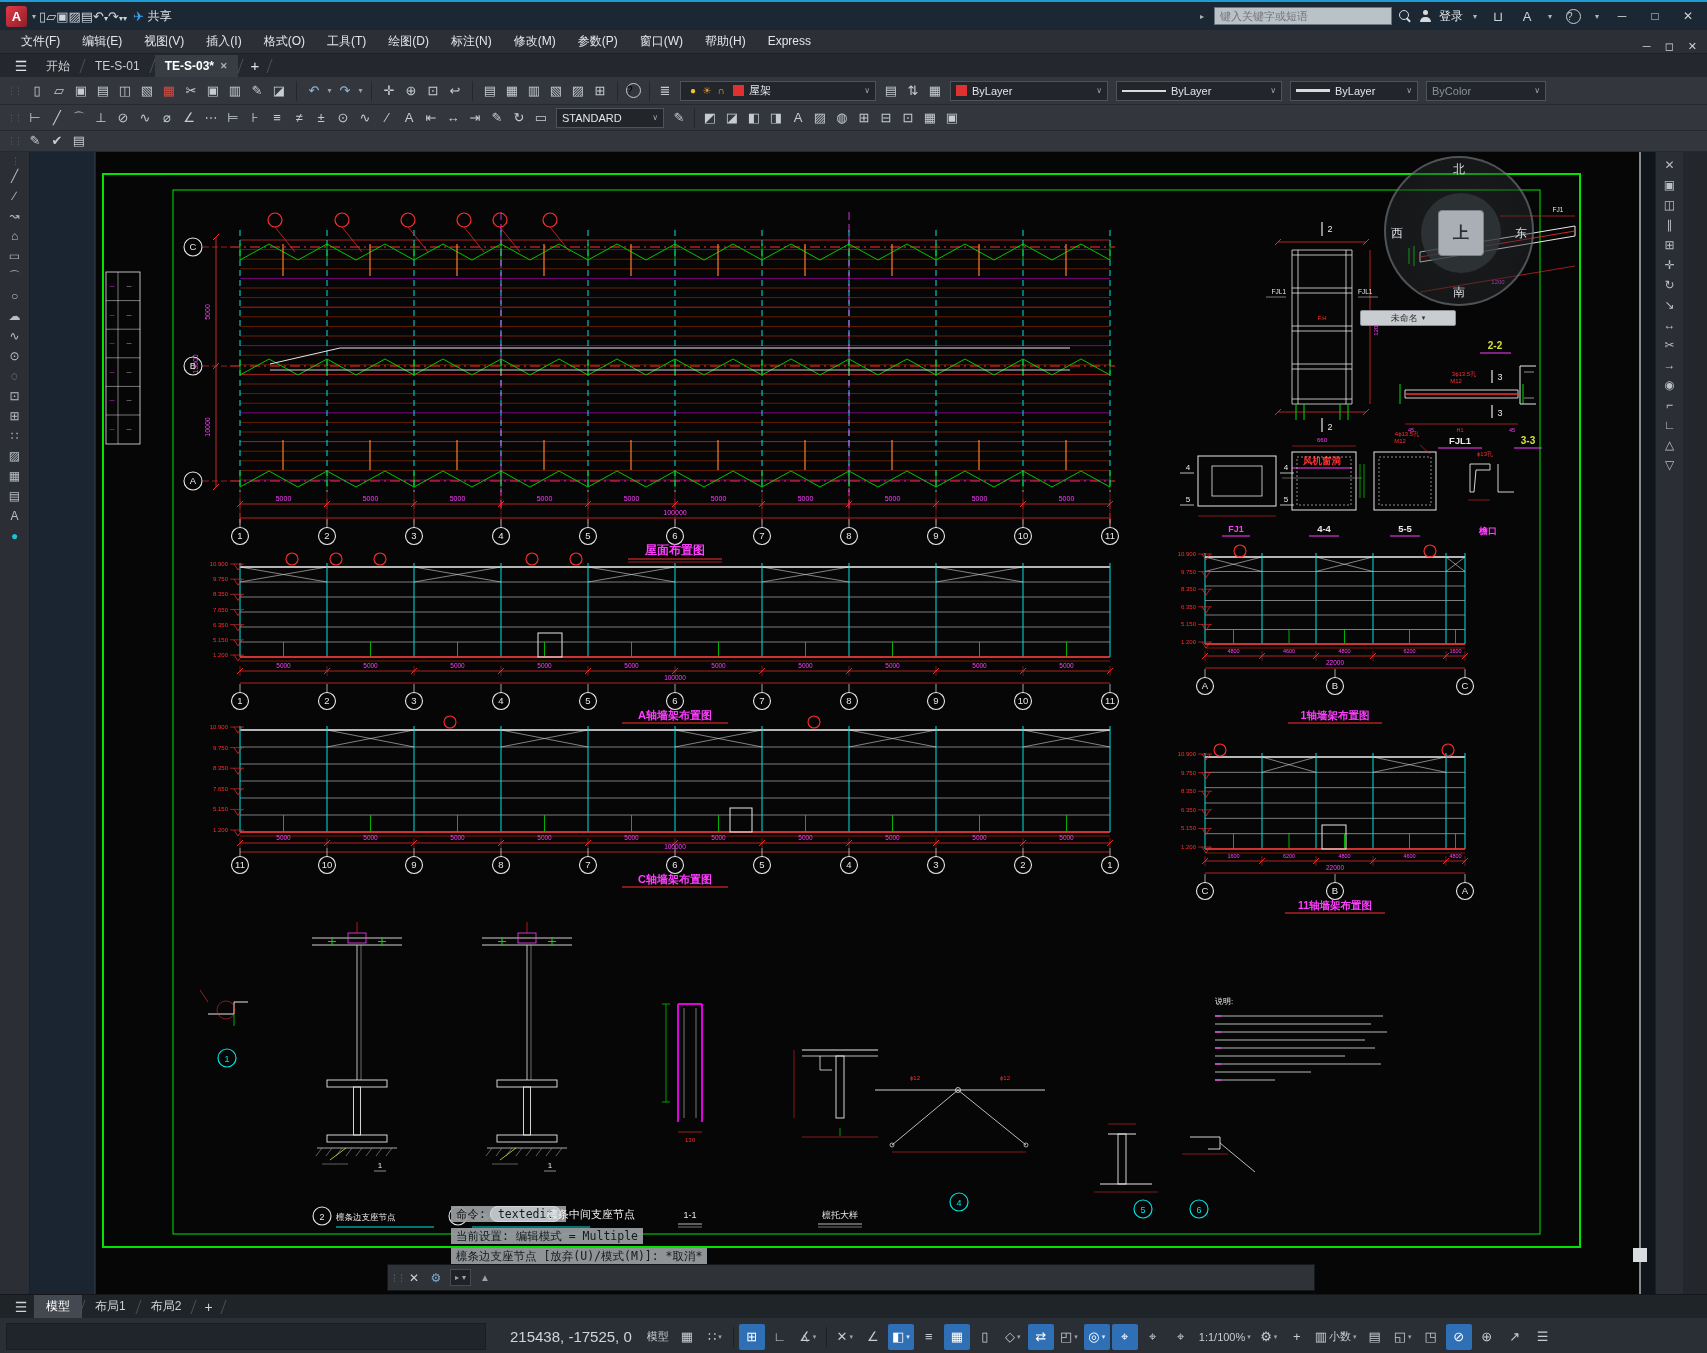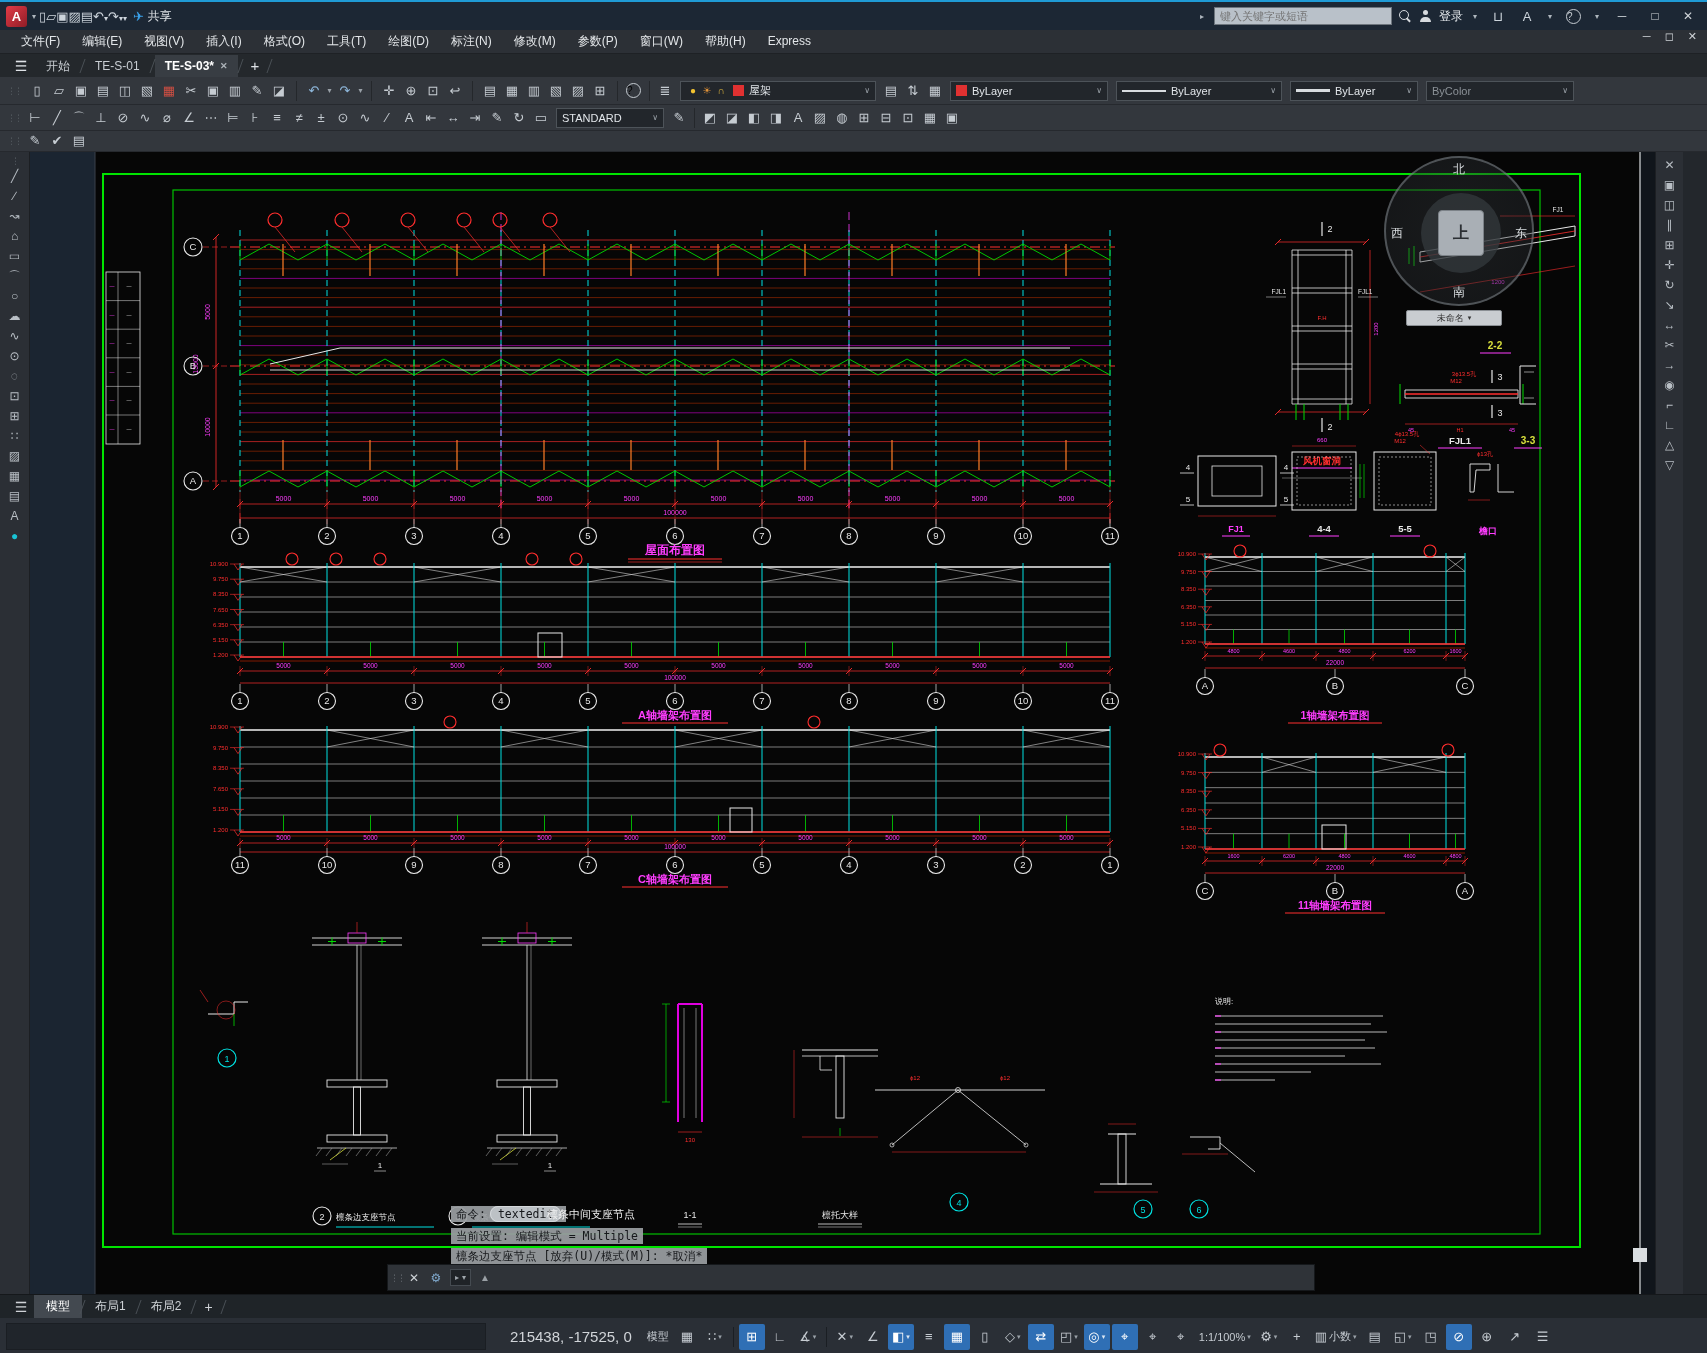--- a/index.html
+++ b/index.html
@@ -19,21 +19,21 @@
   .tb-right{margin-left:auto;display:flex;align-items:center;gap:7px}
   .searchbox{width:178px;height:18px;background:#b9c1c9;border:1px solid #6d757d;color:#474d53;font-size:11px;padding:0 5px;font-family:"Liberation Sans",sans-serif}
   .i-search{width:13px;height:13px;position:relative;display:inline-block}
   .i-search::before{content:"";position:absolute;width:8px;height:8px;border:1.5px solid #d6dade;border-radius:50%;left:0;top:0}
   .i-search::after{content:"";position:absolute;width:5px;height:1.5px;background:#d6dade;transform:rotate(45deg);left:7px;top:9px}
   .i-user{width:13px;height:13px;position:relative;display:inline-block}
   .i-user::before{content:"";position:absolute;width:5px;height:5px;border-radius:50%;background:#d6dade;left:4px;top:0}
   .i-user::after{content:"";position:absolute;width:11px;height:5px;border-radius:5px 5px 0 0;background:#d6dade;left:1px;top:7px}
   .winbtn{width:26px;text-align:center;font-size:12px;color:#cfd4d8}
   
-  .menubar{height:24px;background:#2c3036;border-bottom:1px solid #1e2125;display:flex;align-items:flex-start;font-size:12px;color:#e3e6e9;padding:0 10px}
+  .menubar{height:24px;background:#2c3036;border-bottom:1px solid #1e2125;display:flex;align-items:flex-end;font-size:12px;color:#e3e6e9;padding:0 10px}
   .menu-item{padding:0 11px;line-height:23px}
   .mb-right{margin-left:auto;display:flex;gap:14px;color:#cfd3d7;font-size:11px}
   
   .filetabs{height:23px;background:#24282c;display:flex;align-items:flex-end;color:#c9ced3;font-size:12px;padding-left:6px}
   .ft-burger{width:30px;text-align:center;font-size:14px;color:#dfe3e7;line-height:22px}
   .ftab{display:flex;align-items:flex-end;gap:6px;padding:0 10px;line-height:22px;height:22px}
   .ftab.active{background:#383d43;color:#fff;font-weight:bold}
   .ftab .x{font-size:9px;color:#aeb4ba}
   .fslash{width:1px;height:14px;background:#4a5056;transform:skewX(-20deg);margin:0 2px;align-self:center}
   .ft-plus{font-size:15px;padding:0 8px;color:#dfe3e7;line-height:22px}
@@ -64,21 +64,21 @@
   #cad{position:absolute;left:0;top:0}
   #cad text{font-family:"Liberation Sans",sans-serif}
   
   .vcube{position:absolute;left:1354px;top:4px;width:150px;height:150px;border-radius:50%;border:2px solid rgba(150,158,165,.45);background:radial-gradient(circle,rgba(80,86,92,.28),rgba(30,33,36,.55));}
   .vc-disc{position:absolute;left:35px;top:35px;width:80px;height:80px;border-radius:50%;background:rgba(52,57,62,.75)}
   .vc-face{position:absolute;left:52px;top:52px;width:46px;height:46px;background:#a9afb5;border:1px solid #7c8288;border-radius:4px;color:#2b2f33;font-size:16px;font-weight:bold;display:flex;align-items:center;justify-content:center}
   .vc-n{position:absolute;left:0;right:0;top:3px;text-align:center;color:#d8dcdf;font-size:12px}
   .vc-s{position:absolute;left:0;right:0;bottom:3px;text-align:center;color:#d8dcdf;font-size:12px}
   .vc-w{position:absolute;left:5px;top:67px;color:#d8dcdf;font-size:12px}
   .vc-e{position:absolute;right:5px;top:67px;color:#d8dcdf;font-size:12px}
-  .vc-label{position:absolute;left:1376px;top:158px;width:96px;height:16px;background:#c9cdd1;border:1px solid #8a8f94;border-radius:2px;font-size:9px;color:#333;display:flex;align-items:center;justify-content:center;gap:4px}
+  .vc-label{position:absolute;left:1330px;top:158px;width:96px;height:16px;background:#c9cdd1;border:1px solid #8a8f94;border-radius:2px;font-size:9px;color:#333;display:flex;align-items:center;justify-content:center;gap:4px}
   
   .ovl{position:absolute;background:rgba(154,158,161,.93);color:#17191c;font-family:"DejaVu Sans Mono",monospace;font-size:11.5px;line-height:16px;padding:0 5px;white-space:nowrap}
   .ovl .capsule{background:#bcc1c5;border:1px solid #d4d8db;border-radius:8px;padding:0 7px;margin-left:4px}
   .ovl .ghost{position:absolute;left:96px;top:0;color:#f2f2f2;font-family:"Liberation Sans",sans-serif;font-size:11px}
   
   .cmdbar{position:absolute;left:357px;top:1112px;width:928px;height:27px;background:#2f3338;border:1px solid #15181b;display:flex;align-items:center;gap:6px;padding:0 2px}
   .cmd-grip{color:#6a7076;font-size:9px;letter-spacing:-2px;width:10px}
   .cmd-x{color:#cfd4d8;font-size:12px;width:16px;text-align:center}
   .cmd-wrench{color:#7fa8cc;font-size:12px;width:16px;text-align:center}
   .cmd-badge{display:flex;align-items:center;background:#1f2327;border:1px solid #454b51;height:17px;padding:0 4px;gap:3px;color:#9fa6ac;font-size:8px}
@@ -245,21 +245,21 @@
     <div class="combo" style="width:166px">
       <span class="ltline"></span>
       <span>ByLayer</span>
       <span class="caret">∨</span>
     </div>
     <div class="combo" style="width:128px">
       <span class="lwline"></span>
       <span>ByLayer</span>
       <span class="caret">∨</span>
     </div>
-    <div class="combo disabled" style="width:148px">
+    <div class="combo disabled" style="width:120px">
       <span>ByColor</span>
       <span class="caret">∨</span>
     </div>
   </div>
 
   <div class="trow trow2">
     <span class="grip">⋮⋮</span>
     <span id="row2-icons" style="display:flex">
         <span class="ti">⊢</span>
         <span class="ti">╱</span>

